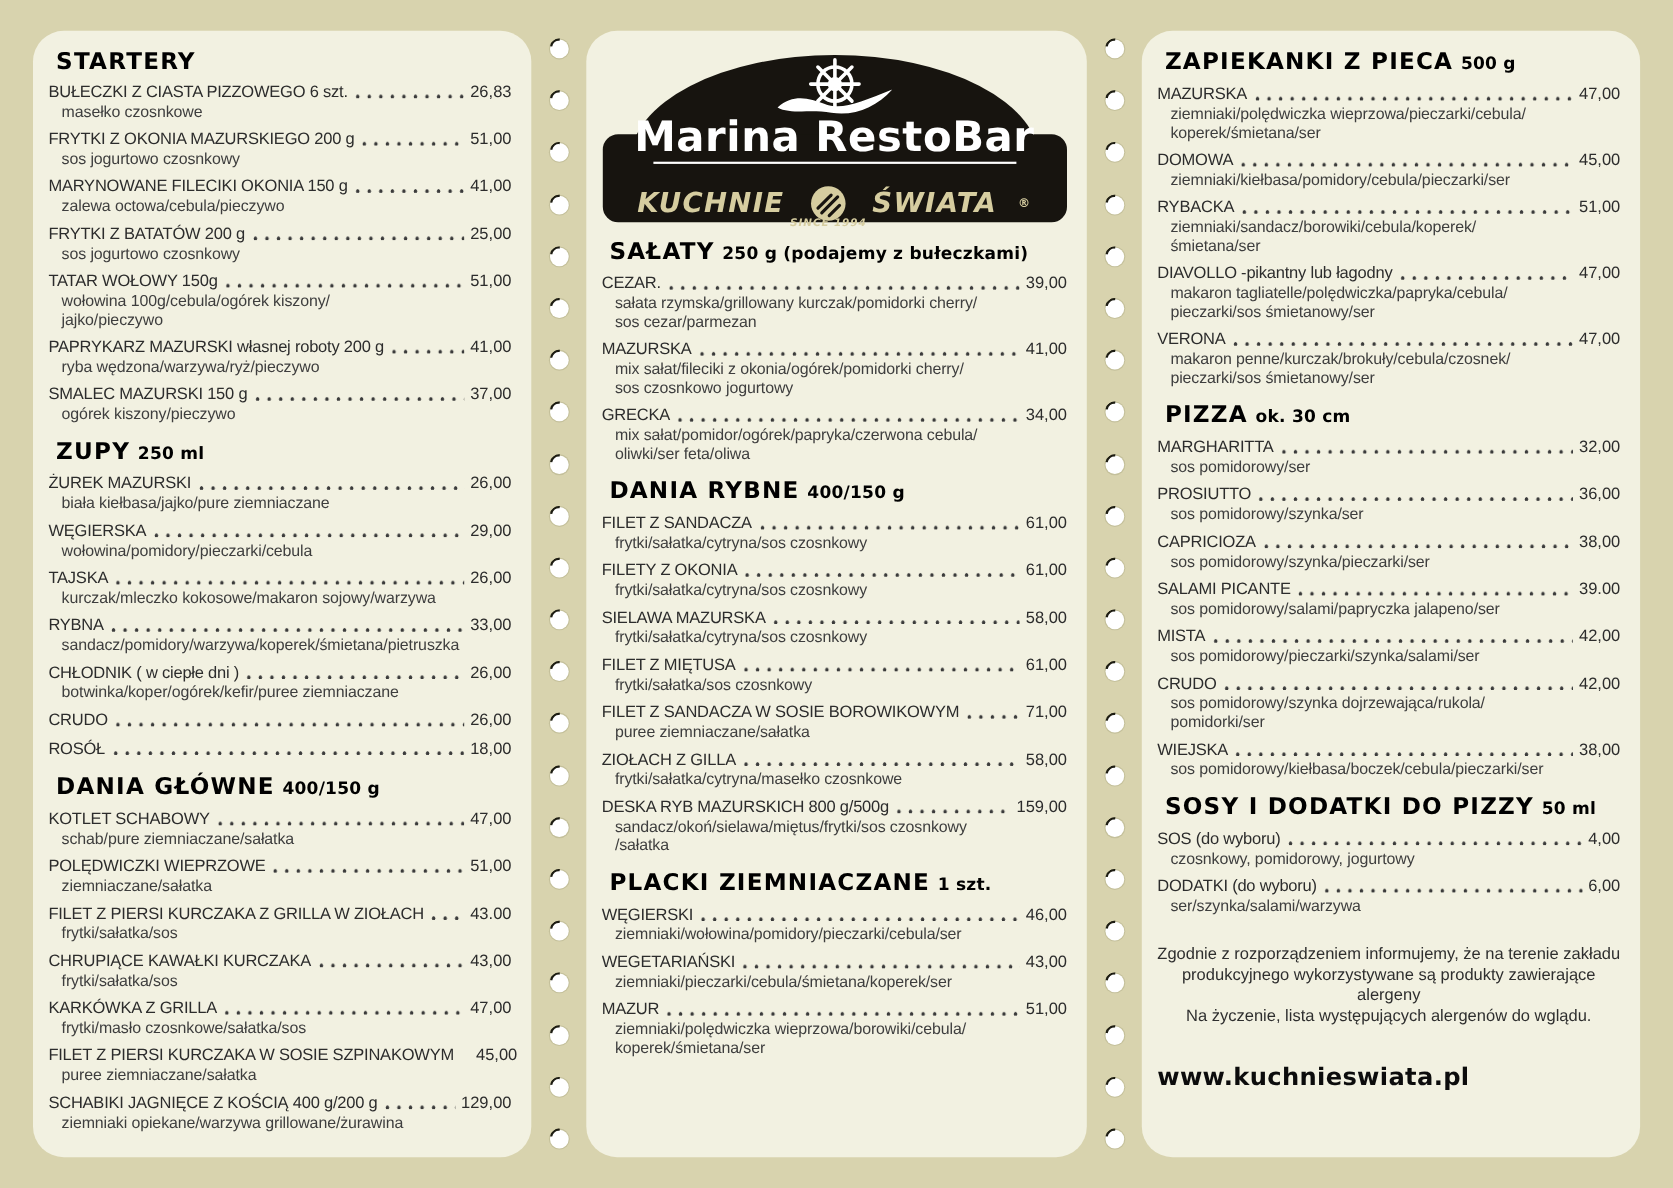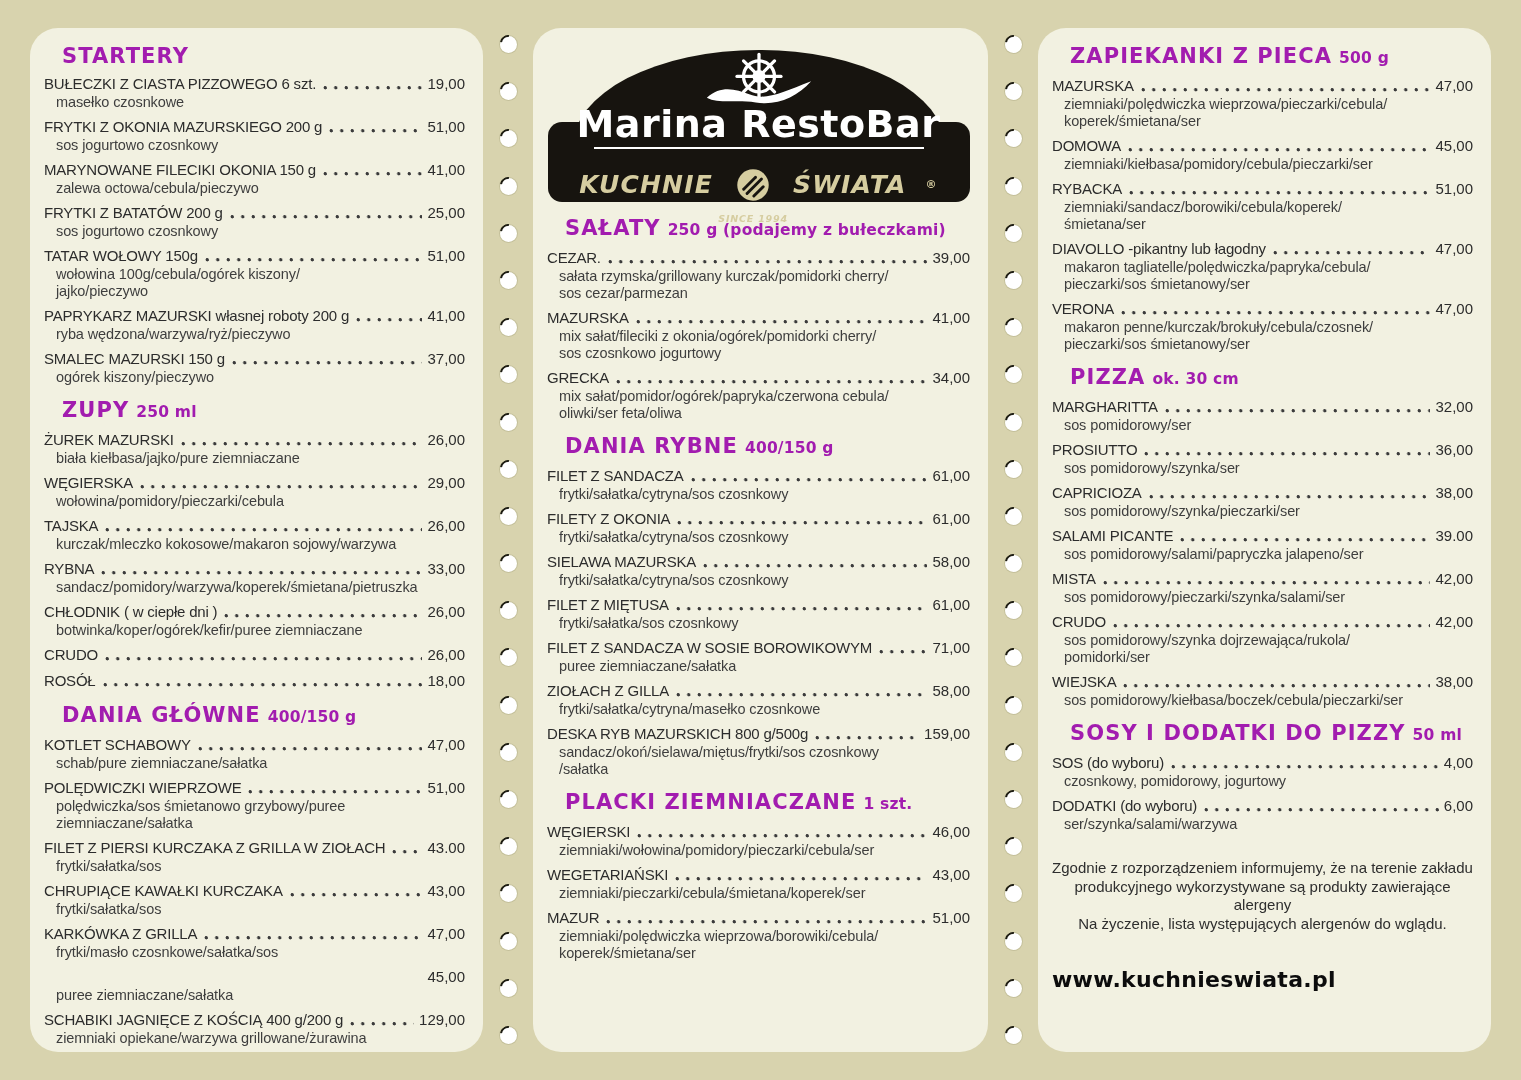--- a/index.html
+++ b/index.html
@@ -35,23 +35,23 @@
   .hole::before {
     content:""; position:absolute; top:-1px; left:0;
     width:12px; height:12px; border-radius:50%;
     border:2.6px solid transparent;
     border-top-color:#1d1c12;
     transform:rotate(-38deg);
   }
 
   
   .sec-h {
-    margin:12px 0 3px 18px;
+    margin:12px 0 3px 7px;
     font-family:"DejaVu Sans", sans-serif;
-    font-weight:800; color:#a21caf;
+    font-weight:800; color:#000000;
     font-size:21px; line-height:24px; letter-spacing:1.1px;
   }
   .sections > .sec-h:first-child { margin-top:4px; }
   .sec-sub { font-size:15.5px; letter-spacing:.2px; margin-left:7px; font-weight:700; }
 
   
   .item { margin-top:6px; }
   .row { display:flex; align-items:flex-end; line-height:20px; }
   .iname {
     white-space:nowrap; color:#2c2c2c;
@@ -97,21 +97,21 @@
   .brand-row {
     margin-top:17px; display:flex; align-items:center; gap:23px;
     font-family:"DejaVu Sans", sans-serif;
     font-style:italic; font-weight:800;
     font-size:25px; letter-spacing:1.2px; color:#d6cda0;
     line-height:30px;
   }
   .brand-reg { font-size:11px; align-self:flex-start; margin-left:-4px; margin-top:2px; }
   .emblem-wrap { position:relative; width:34px; height:34px; }
   .brand-since {
-    position:absolute; top:36px; left:50%; transform:translateX(-50%);
+    position:absolute; top:20px; left:50%; transform:translateX(-50%);
     font-style:italic; font-weight:700; font-size:9.5px;
     letter-spacing:.8px; color:#d6cda0; white-space:nowrap;
   }
 
   
   .allergen { margin-top:26px; text-align:center; color:#2e2e2e; font-size:15px; line-height:18.5px; }
   .website {
     margin-top:34px; text-align:left;
     font-family:"DejaVu Sans", sans-serif;
     font-weight:700; font-size:22px; color:#0c0c0c; letter-spacing:.3px;
@@ -122,21 +122,21 @@
 
 <div class="page">
 
   <div class="panel">
     <div class="sections">
         <div class="sec-h"><span class="sec-title">STARTERY</span></div>
         <div class="item">
           <div class="row">
             <span class="iname">BUŁECZKI Z CIASTA PIZZOWEGO  6 szt.</span>
             <span class="leader"></span>
-            <span class="price">19,00</span>
+            <span class="price">26,83</span>
           </div>
           <div class="desc">masełko czosnkowe</div>
         </div>
         <div class="item">
           <div class="row">
             <span class="iname">FRYTKI Z OKONIA MAZURSKIEGO 200 g</span>
             <span class="leader"></span>
             <span class="price">51,00</span>
           </div>
           <div class="desc">sos jogurtowo czosnkowy</div>
@@ -245,21 +245,20 @@
             <span class="price">47,00</span>
           </div>
           <div class="desc">schab/pure ziemniaczane/sałatka</div>
         </div>
         <div class="item">
           <div class="row">
             <span class="iname">POLĘDWICZKI WIEPRZOWE</span>
             <span class="leader"></span>
             <span class="price">51,00</span>
           </div>
-          <div class="desc">polędwiczka/sos śmietanowo grzybowy/puree</div>
           <div class="desc">ziemniaczane/sałatka</div>
         </div>
         <div class="item">
           <div class="row">
             <span class="iname">FILET Z PIERSI KURCZAKA Z GRILLA  W ZIOŁACH</span>
             <span class="leader"></span>
             <span class="price">43.00</span>
           </div>
           <div class="desc">frytki/sałatka/sos</div>
         </div>
@@ -274,20 +273,21 @@
         <div class="item">
           <div class="row">
             <span class="iname">KARKÓWKA Z GRILLA</span>
             <span class="leader"></span>
             <span class="price">47,00</span>
           </div>
           <div class="desc">frytki/masło czosnkowe/sałatka/sos</div>
         </div>
         <div class="item">
           <div class="row">
+            <span class="iname">FILET Z PIERSI KURCZAKA W SOSIE SZPINAKOWYM</span>
             <span class="leader nodots"></span>
             <span class="price">45,00</span>
           </div>
           <div class="desc">puree ziemniaczane/sałatka</div>
         </div>
         <div class="item">
           <div class="row">
             <span class="iname">SCHABIKI JAGNIĘCE Z KOŚCIĄ 400 g/200 g</span>
             <span class="leader"></span>
             <span class="price">129,00</span>

